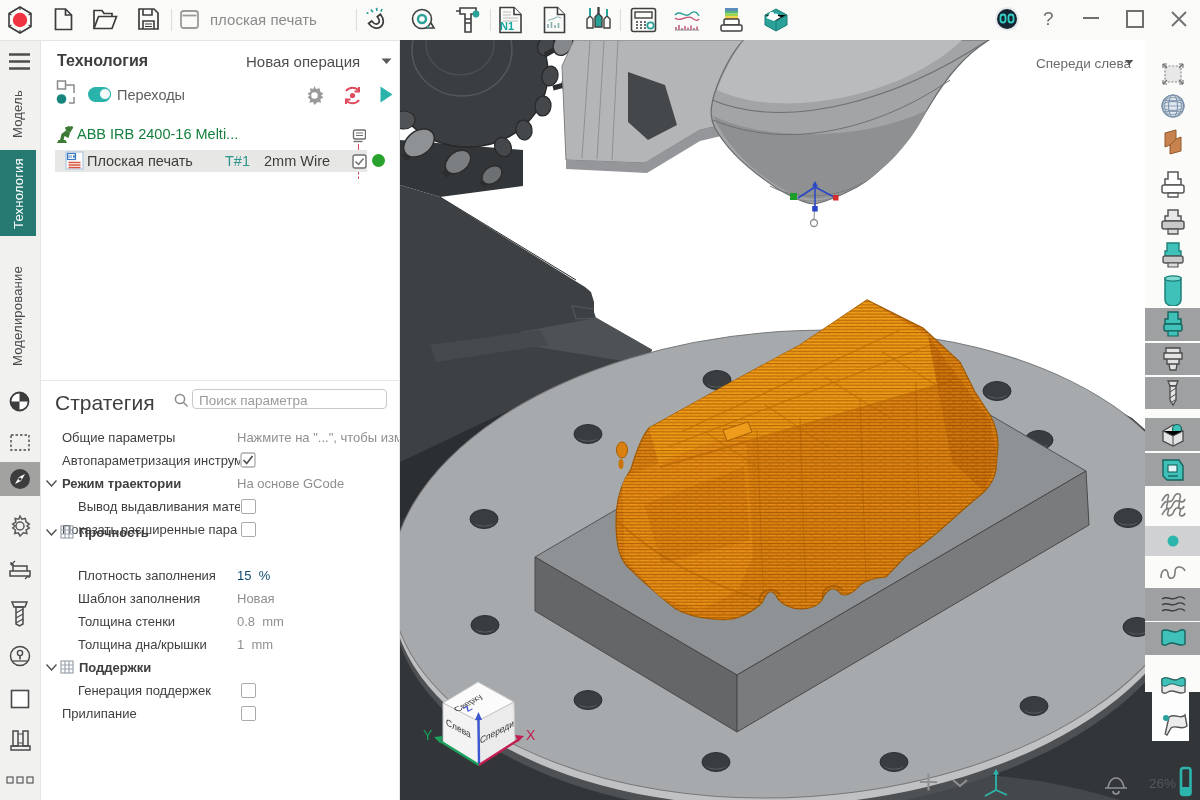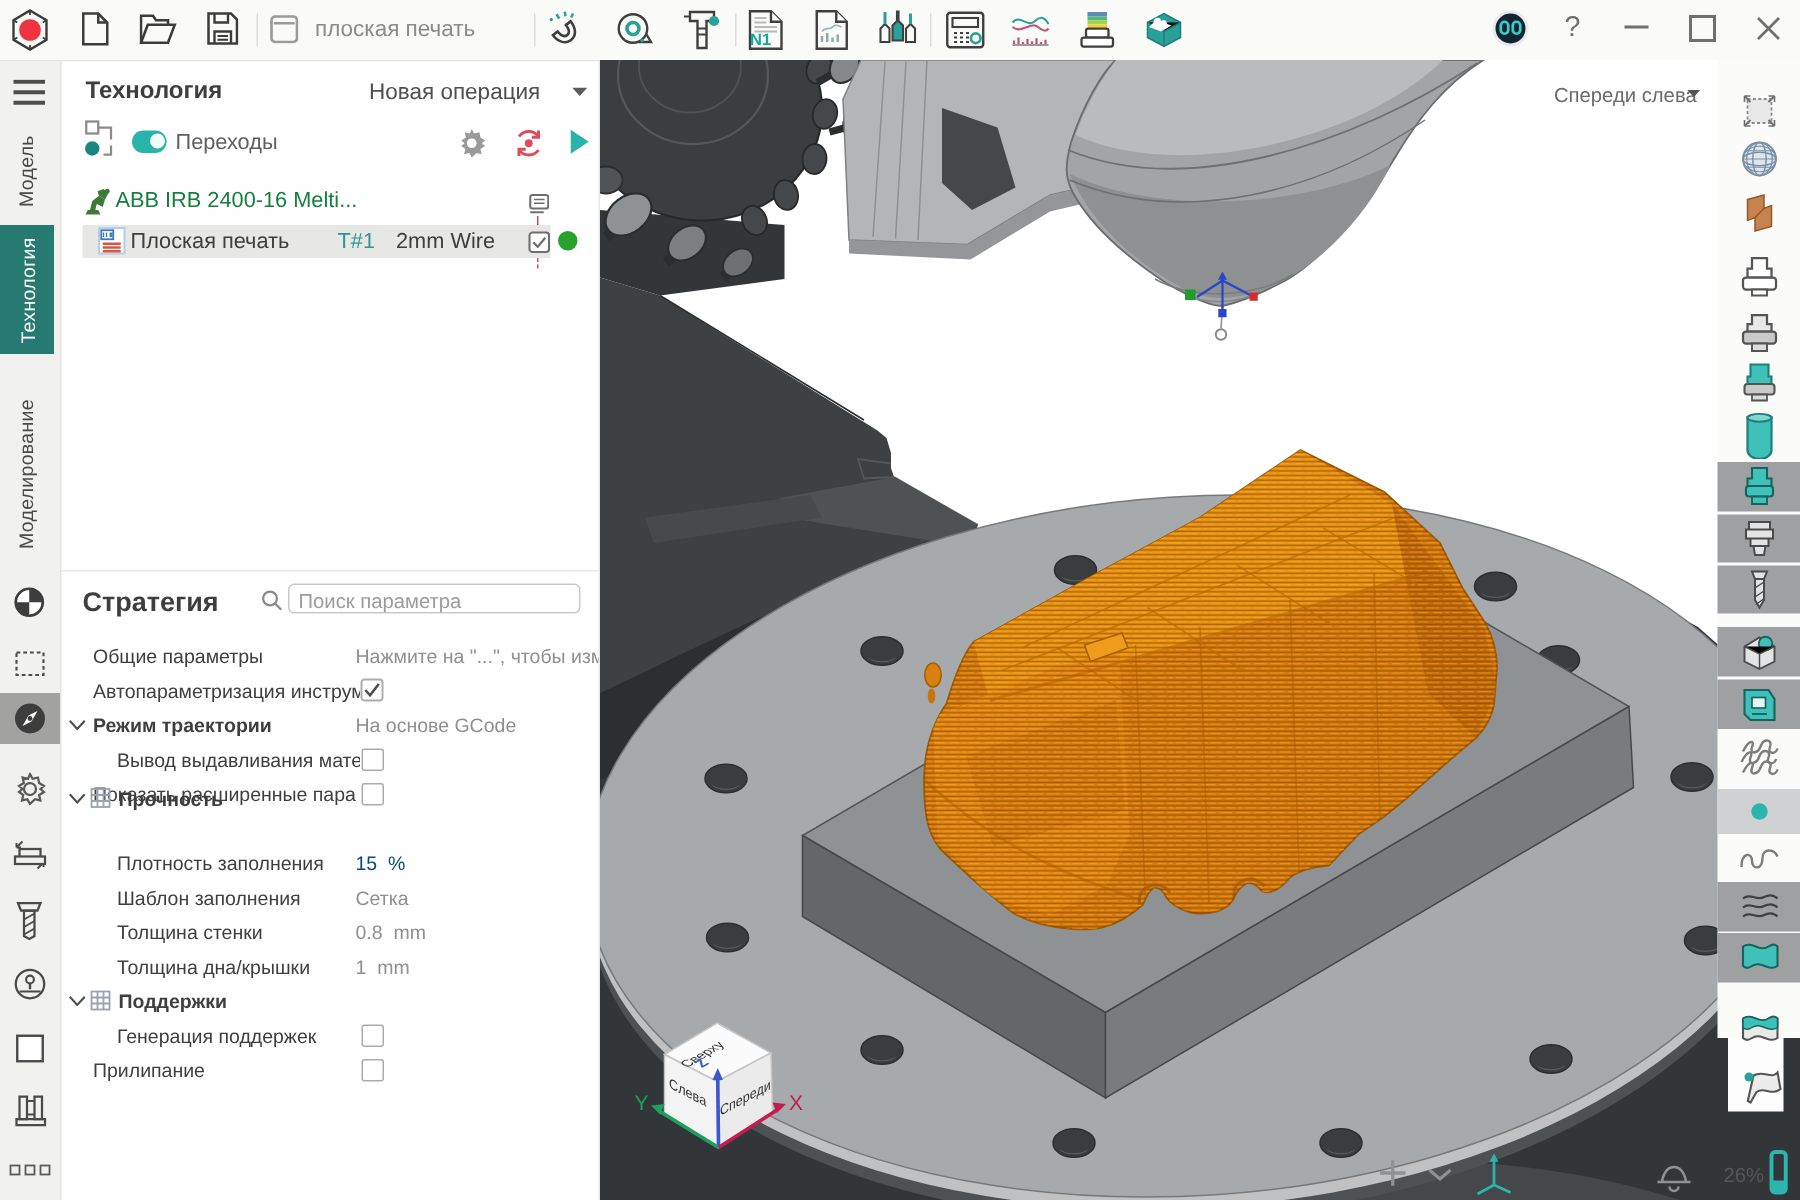--- a/index.html
+++ b/index.html
@@ -230,21 +230,21 @@
 <div style="position:absolute;left:46px;top:112px;font-size:14.5px;color:#3e3e3e">Плоская печать</div>
 <div style="position:absolute;left:184px;top:112px;font-size:14.5px;color:#2e968d">T#1</div>
 <div style="position:absolute;left:223px;top:112px;font-size:14.5px;color:#3e3e3e">2mm Wire</div>
 <svg style="position:absolute;left:311px;top:113px" width="15" height="15" viewBox="0 0 15 15">
  <rect x="1" y="1" width="13" height="13" rx="2" fill="#fff" stroke="#6f6f6f" stroke-width="1.4"></rect>
  <path d="M3.5 7.5l3 3 5-6" fill="none" stroke="#6f6f6f" stroke-width="1.5"></path>
 </svg>
 <div style="position:absolute;left:317px;top:131px;width:1px;height:7px;border-left:1.6px dashed #d6495c"></div>
 <div style="position:absolute;left:331px;top:113px;width:13px;height:13px;border-radius:50%;background:#27a22c"></div>
 <div style="position:absolute;left:0;top:339px;width:360px;height:1px;background:#e7e7e6"></div>
-<div style="position:absolute;left:14px;top:350px;font-size:18px;font-weight:bold;color:#3e3e3e">Стратегия</div>
+<div style="position:absolute;left:14px;top:350px;font-size:21px;font-weight:normal;color:#3e3e3e">Стратегия</div>
 <svg style="position:absolute;left:133px;top:352px" width="15" height="15" viewBox="0 0 15 15">
  <circle cx="6" cy="6" r="4.6" fill="none" stroke="#8a8a8a" stroke-width="1.5"></circle>
  <path d="M9.5 9.5l4 4" stroke="#8a8a8a" stroke-width="1.5"></path>
 </svg>
 <div style="position:absolute;left:151px;top:348px;width:195px;height:20px;border:1px solid #c9c9c9;border-radius:4px;background:#fff;box-sizing:border-box"></div>
 <div style="position:absolute;left:158px;top:352px;font-size:13.5px;color:#9b9b9b">Поиск параметра</div>
 <div id="params">
 <div class="prow" style="top:385px">
         <span class="lbl" style="left:21px">Общие параметры</span>
         <span class="val">Нажмите на "...", чтобы изм</span>
@@ -280,21 +280,21 @@
           <path d="M1 5h12M1 9h12M5 1v12M9 1v12" stroke="#9aa4ae" stroke-width="1.2"></path>
         </svg>
  <span class="lbl" style="left:38px;font-weight:bold">Прочность</span>
       </div>
 <div class="prow" style="top:523px">
         <span class="lbl" style="left:37px">Плотность заполнения</span>
         <span class="val" style="color:#0c4a6e">15&nbsp;&nbsp;%</span>
       </div>
 <div class="prow" style="top:546px">
         <span class="lbl" style="left:37px">Шаблон заполнения</span>
-        <span class="val">Сетка</span>
+        <span class="val">Новая</span>
       </div>
 <div class="prow" style="top:569px">
         <span class="lbl" style="left:37px">Толщина стенки</span>
         <span class="val">0.8&nbsp;&nbsp;mm</span>
       </div>
 <div class="prow" style="top:592px">
         <span class="lbl" style="left:37px">Толщина дна/крышки</span>
         <span class="val">1&nbsp;&nbsp;mm</span>
       </div>
 <div class="prow" style="top:615px">

